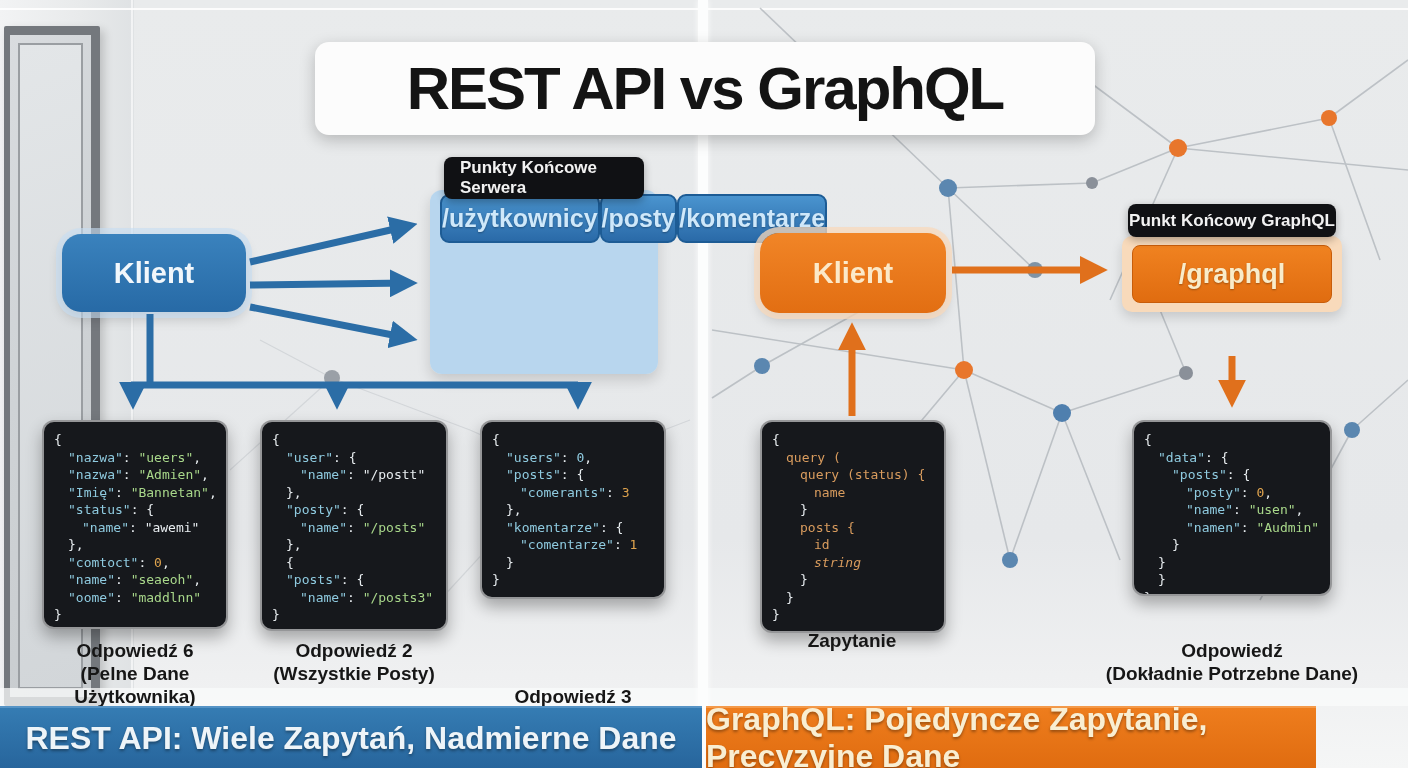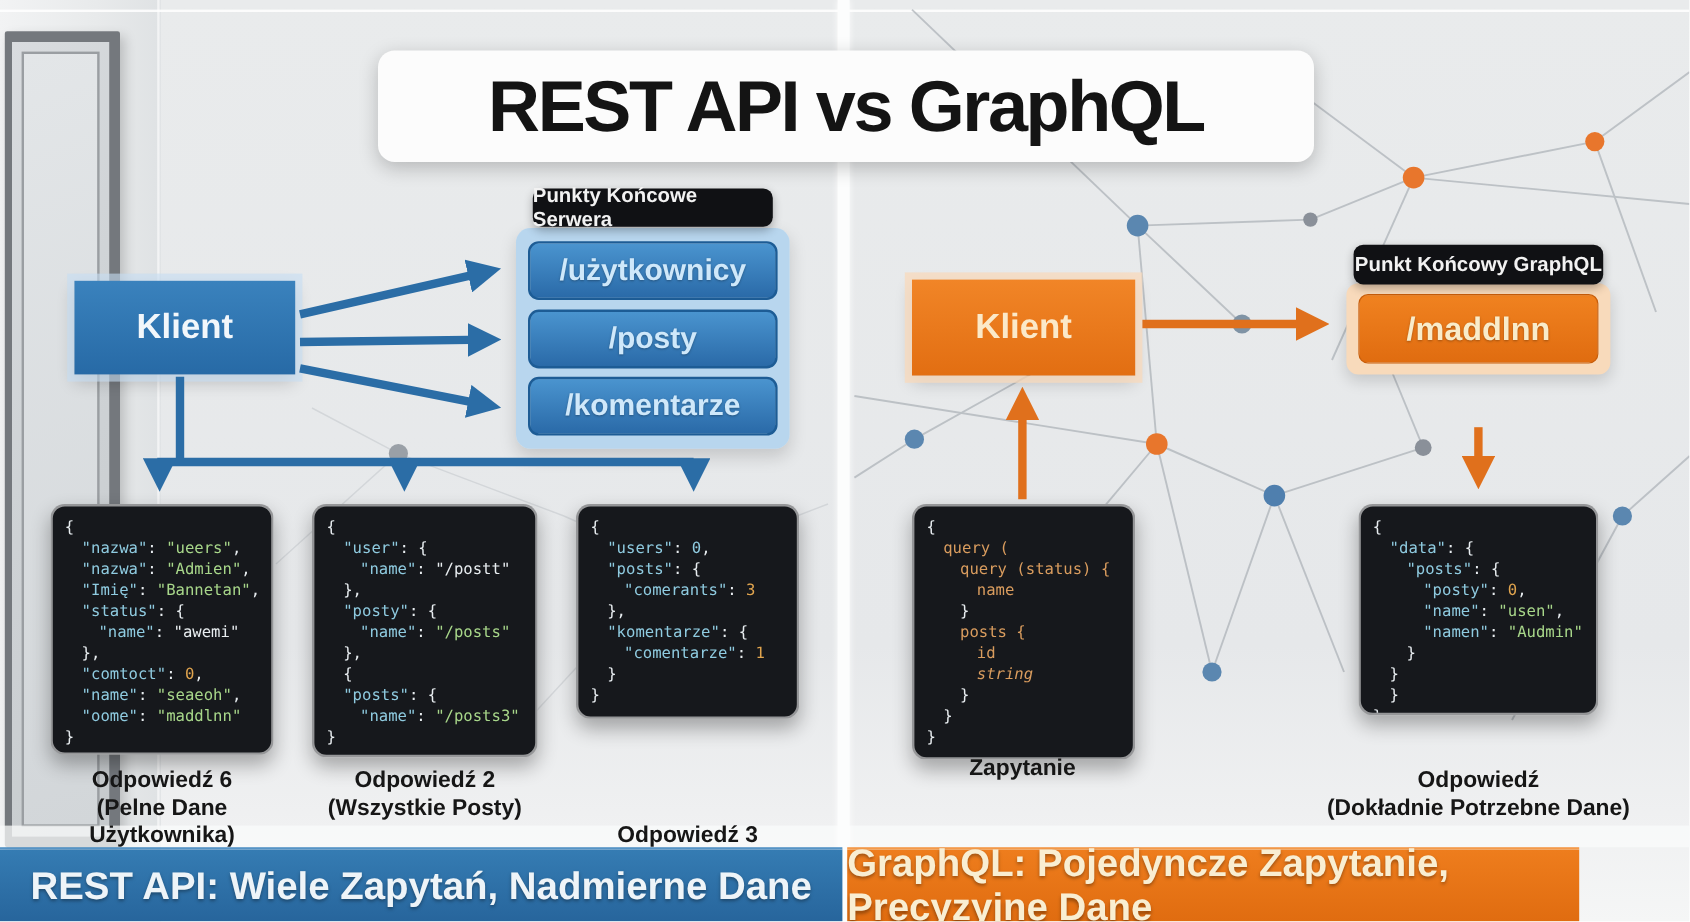--- a/index.html
+++ b/index.html
@@ -26,37 +26,37 @@
   svg.layer { position:absolute; left:0; top:0; pointer-events:none; }
 
   
   .title-banner { position:absolute; left:315px; top:42px; width:780px; height:93px;
                   background:#fcfcfc; border-radius:14px; box-shadow:0 5px 16px rgba(0,0,0,.22);
                   display:flex; align-items:center; justify-content:center; }
   .title-banner span { font-size:60px; font-weight:800; color:#141414; letter-spacing:-2px; }
 
   
   .client { position:absolute; display:flex; align-items:center; justify-content:center;
-            border-radius:0; font-size:29px; font-weight:600; }
+            border-radius:19px; font-size:29px; font-weight:600; }
   .client-left { left:62px; top:234px; width:184px; height:78px; color:#f2f7fb;
                  background:linear-gradient(180deg,#3a82bd,#276aa6);
                  box-shadow:0 0 0 6px rgba(198,222,243,.6), 0 6px 14px rgba(0,0,0,.2); }
   .client-right { left:760px; top:233px; width:186px; height:80px; color:#fbe9c9;
                   background:linear-gradient(180deg,#f18527,#e26e12);
                   box-shadow:0 0 0 6px rgba(248,218,188,.75), 0 6px 14px rgba(0,0,0,.2); }
 
   
   .pill { position:absolute; background:#101114; border-radius:8px; color:#f2f2f2;
           display:flex; align-items:center; justify-content:center; font-size:17px; font-weight:600;
           box-shadow:0 3px 8px rgba(0,0,0,.3); z-index:6; }
 
   
   .ep-panel { position:absolute; left:430px; top:190px; width:228px; height:184px;
               background:rgba(178,212,238,.9); border-radius:12px; box-shadow:0 6px 14px rgba(0,0,0,.15);
-              display:flex; flex-direction:column; justify-content:space-evenly; padding:4px 10px; }
+              display:flex; flex-direction:row; justify-content:space-evenly; padding:4px 10px; }
   .ep-box { height:49px; border-radius:9px; border:2px solid #1d5c95;
             background:linear-gradient(180deg,#4a94cf,#2a6aa8);
             display:flex; align-items:center; justify-content:center;
             color:#cfe8fa; font-size:25px; font-weight:700; text-shadow:0 1px 2px rgba(0,0,0,.3); }
 
   
   .gq-panel { position:absolute; left:1122px; top:236px; width:220px; height:76px;
               background:#f8dabb; border-radius:10px; box-shadow:0 5px 12px rgba(0,0,0,.15);
               display:flex; align-items:center; justify-content:center; }
   .gq-box { width:200px; height:58px; border-radius:8px;
@@ -149,21 +149,21 @@
   </svg>
 
   <div class="title-banner">
     <span>REST API vs GraphQL</span>
   </div>
 
   <div class="client client-left">
     <span>Klient</span>
   </div>
 
-  <div class="pill" style="left:444px; top:157px; width:200px; height:32px;">
+  <div class="pill" style="left:444px; top:157px; width:200px; height:42px;padding-left:16px;">
     <span>Punkty Końcowe Serwera</span>
   </div>
   <div class="ep-panel">
     <div class="ep-box">
       <span>/użytkownicy</span>
     </div>
     <div class="ep-box">
       <span>/posty</span>
     </div>
     <div class="ep-box">
@@ -224,21 +224,21 @@
 
   <div class="client client-right">
     <span>Klient</span>
   </div>
 
   <div class="pill" style="left:1128px; top:204px; width:208px; height:33px;">
     <span>Punkt Końcowy GraphQL</span>
   </div>
   <div class="gq-panel">
     <div class="gq-box">
-      <span>/maddlnn</span>
+      <span>/graphql</span>
     </div>
   </div>
 
   <div class="code" style="left:760px; top:420px; width:186px; height:213px;">
       <div class="cl" style="padding-left: 0px;"><span class="t-w">{</span></div>
       <div class="cl" style="padding-left: 14px;"><span class="t-q">query (</span></div>
       <div class="cl" style="padding-left: 28px;"><span class="t-q">query (status) {</span></div>
       <div class="cl" style="padding-left: 42px;"><span class="t-q">name</span></div>
       <div class="cl" style="padding-left: 28px;"><span class="t-w">}</span></div>
       <div class="cl" style="padding-left: 28px;"><span class="t-q">posts {</span></div>

